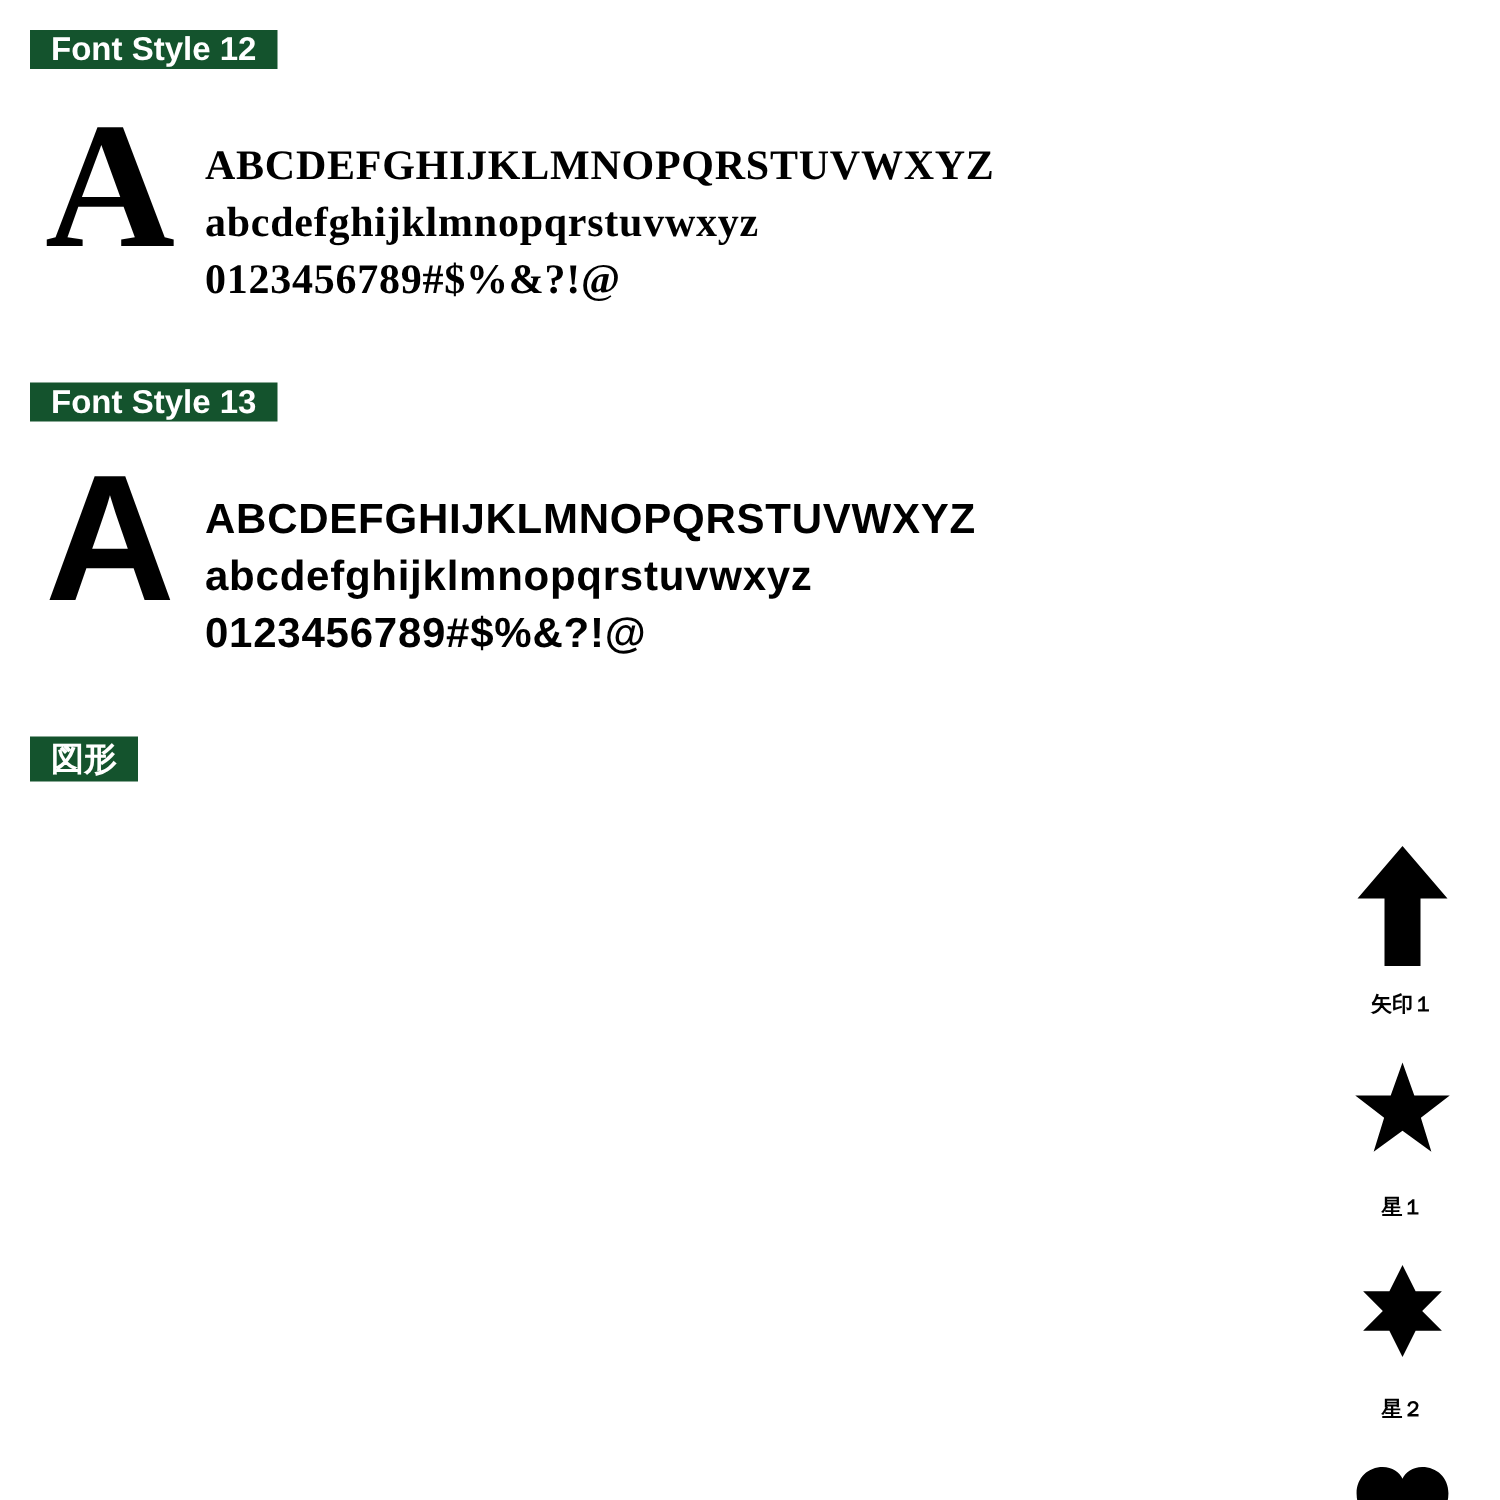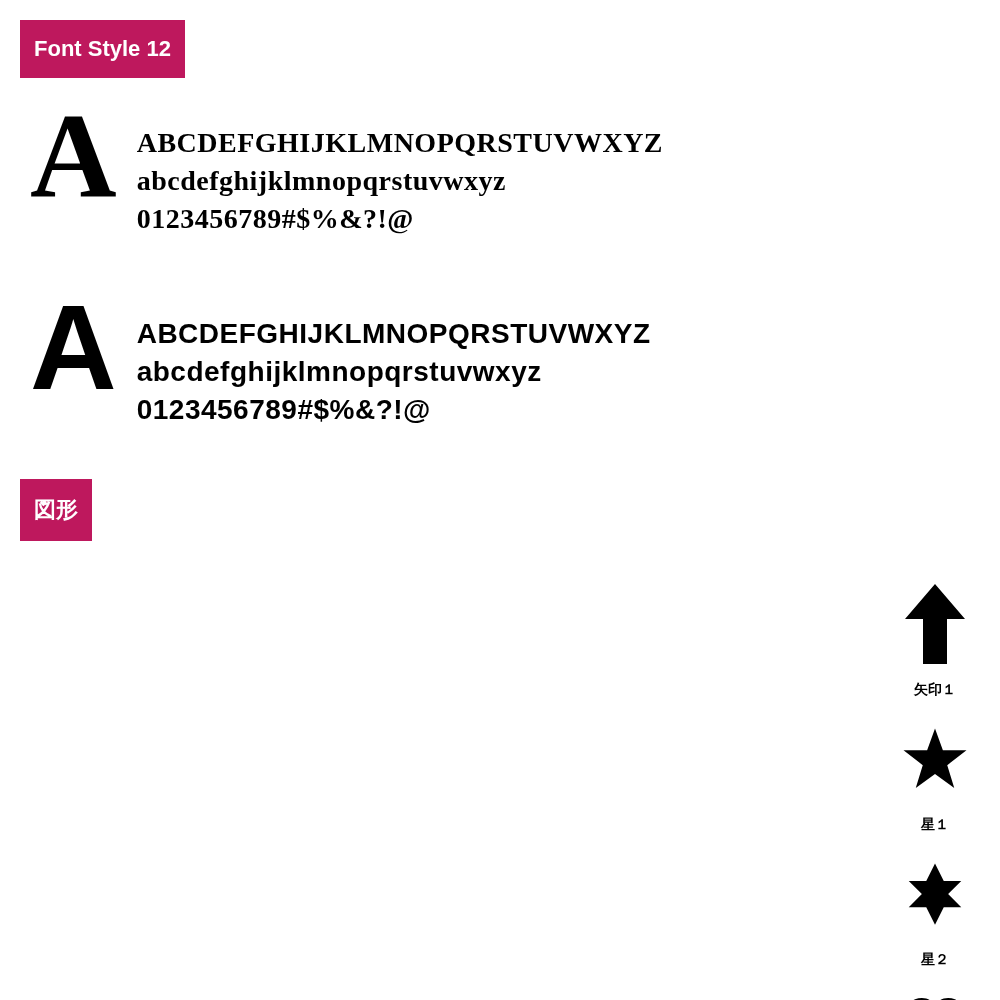--- a/index.html
+++ b/index.html
@@ -11,25 +11,25 @@
       color: #000;
       padding: 20px;
     }
 
     .section {
       margin-bottom: 30px;
     }
 
     .section-header {
       display: inline-block;
-      background: #be185d;
+      background: #14532d;
       color: #ffffff;
       font-size: 22px;
       font-weight: bold;
-      padding: 16px 14px;
+      padding: 0 14px;
       margin-bottom: 18px;
       font-family: sans-serif;
     }
 
     .font-demo {
       display: flex;
       align-items: flex-start;
       padding: 10px 10px 20px 10px;
     }
 
@@ -140,20 +140,21 @@
     <div class="big-letter">A</div>
     <div class="char-lines">
       <div class="char-line">ABCDEFGHIJKLMNOPQRSTUVWXYZ</div>
       <div class="char-line">abcdefghijklmnopqrstuvwxyz</div>
       <div class="char-line">0123456789#$%&amp;?!@</div>
     </div>
   </div>
 </div>
 
 <div class="section font-style-13">
+  <div class="section-header">Font Style 13</div>
   <div class="font-demo">
     <div class="big-letter">A</div>
     <div class="char-lines">
       <div class="char-line">ABCDEFGHIJKLMNOPQRSTUVWXYZ</div>
       <div class="char-line">abcdefghijklmnopqrstuvwxyz</div>
       <div class="char-line">0123456789#$%&amp;?!@</div>
     </div>
   </div>
 </div>
 

